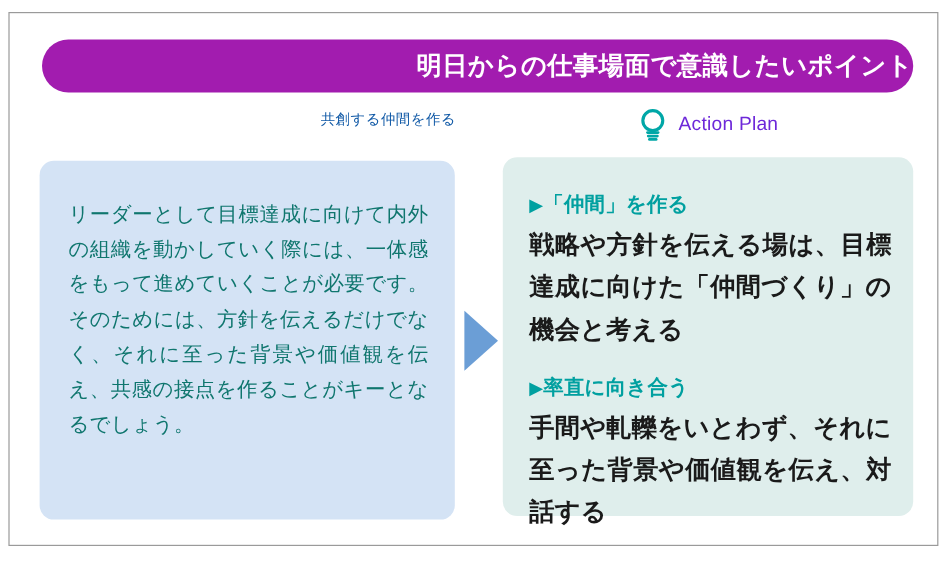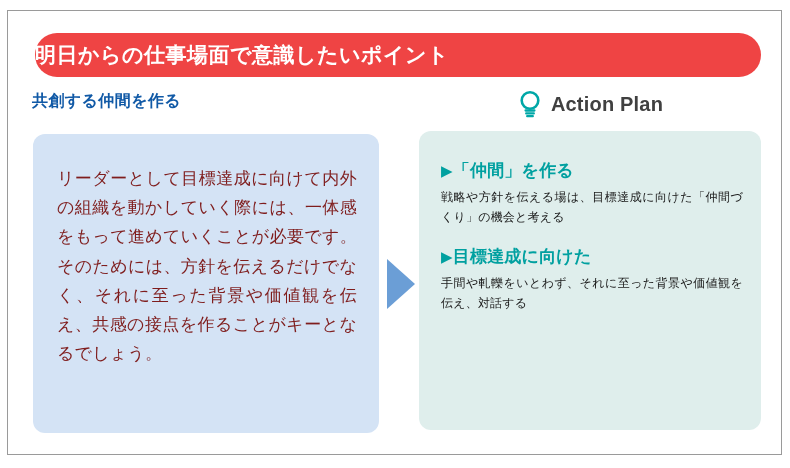--- a/index.html
+++ b/index.html
@@ -25,67 +25,67 @@
     background: #ffffff;
   }
 
   
   .title-pill {
     position: absolute;
     left: 27px;
     top: 22px;
     width: 726px;
     height: 44px;
-    background: #ef4444;
+    background: #a21caf;
     border-radius: 22px;
     display: flex;
     align-items: center;
-    justify-content: flex-start;
+    justify-content: flex-end;
   }
   .title-pill .title-text {
     color: #ffffff;
     font-size: 21px;
     font-weight: bold;
     letter-spacing: 0.5px;
     white-space: nowrap;
   }
 
   
   .heading-left {
     position: absolute;
     left: 24px;
     top: 80px;
     width: 348px;
-    text-align: left;
+    text-align: right;
     color: #1059a6;
-    font-size: 16px;
-    font-weight: bold;
+    font-size: 12px;
+    font-weight: normal;
     letter-spacing: 0.4px;
   }
 
   .heading-right {
     position: absolute;
     left: 411px;
     top: 78px;
     width: 342px;
     display: flex;
     align-items: center;
     justify-content: center;
     gap: 8px;
   }
   .bulb-icon {
     display: block;
     width: 26px;
     height: 30px;
     flex: 0 0 auto;
   }
   .heading-right .ap-text {
-    color: #404040;
-    font-size: 20px;
-    font-weight: bold;
+    color: #6d28d9;
+    font-size: 16px;
+    font-weight: normal;
     letter-spacing: 0.2px;
   }
 
   
   .panel {
     position: absolute;
     border-radius: 12px;
     box-sizing: border-box;
   }
   .panel-left {
@@ -99,45 +99,46 @@
   .panel-right {
     left: 411px;
     top: 120px;
     width: 342px;
     height: 299px;
     background: #dfeeec;
     padding: 28px 18px 0 22px;
   }
 
   .body-left {
-    color: #7f1d1d;
+    color: #0f766e;
     font-size: 17px;
     line-height: 1.72;
     text-align: justify;
     text-justify: inter-character;
     letter-spacing: 0.2px;
   }
 
   .ap-item { margin-bottom: 4px; }
   .ap-item + .ap-item { margin-top: 18px; }
   .ap-head {
     color: #00a0a0;
     font-size: 17px;
     font-weight: bold;
     letter-spacing: 0.2px;
     margin-bottom: 5px;
   }
   .ap-head .tri { font-size: 15px; }
   .ap-body {
     color: #1a1a1a;
-    font-size: 12px;
+    font-size: 21px;
     line-height: 1.68;
     text-align: justify;
     text-justify: inter-character;
     letter-spacing: 0.2px;
+    font-weight: bold;
   }
 
   
   .arrow {
     position: absolute;
     left: 379px;
     top: 248px;
     width: 0;
     height: 0;
     border-top: 25px solid transparent;
@@ -178,20 +179,20 @@
 
     <div class="ap-item">
       <div class="ap-head">
         <span class="tri">▶</span><span>「仲間」を作る</span>
       </div>
       <div class="ap-body">戦略や方針を伝える場は、目標達成に向けた「仲間づくり」の機会と考える</div>
     </div>
 
     <div class="ap-item">
       <div class="ap-head">
-        <span class="tri">▶</span><span>目標達成に向けた</span>
+        <span class="tri">▶</span><span>率直に向き合う</span>
       </div>
       <div class="ap-body">手間や軋轢をいとわず、それに至った背景や価値観を伝え、対話する</div>
     </div>
 
   </div>
 
 </div>
 
 </body></html>

